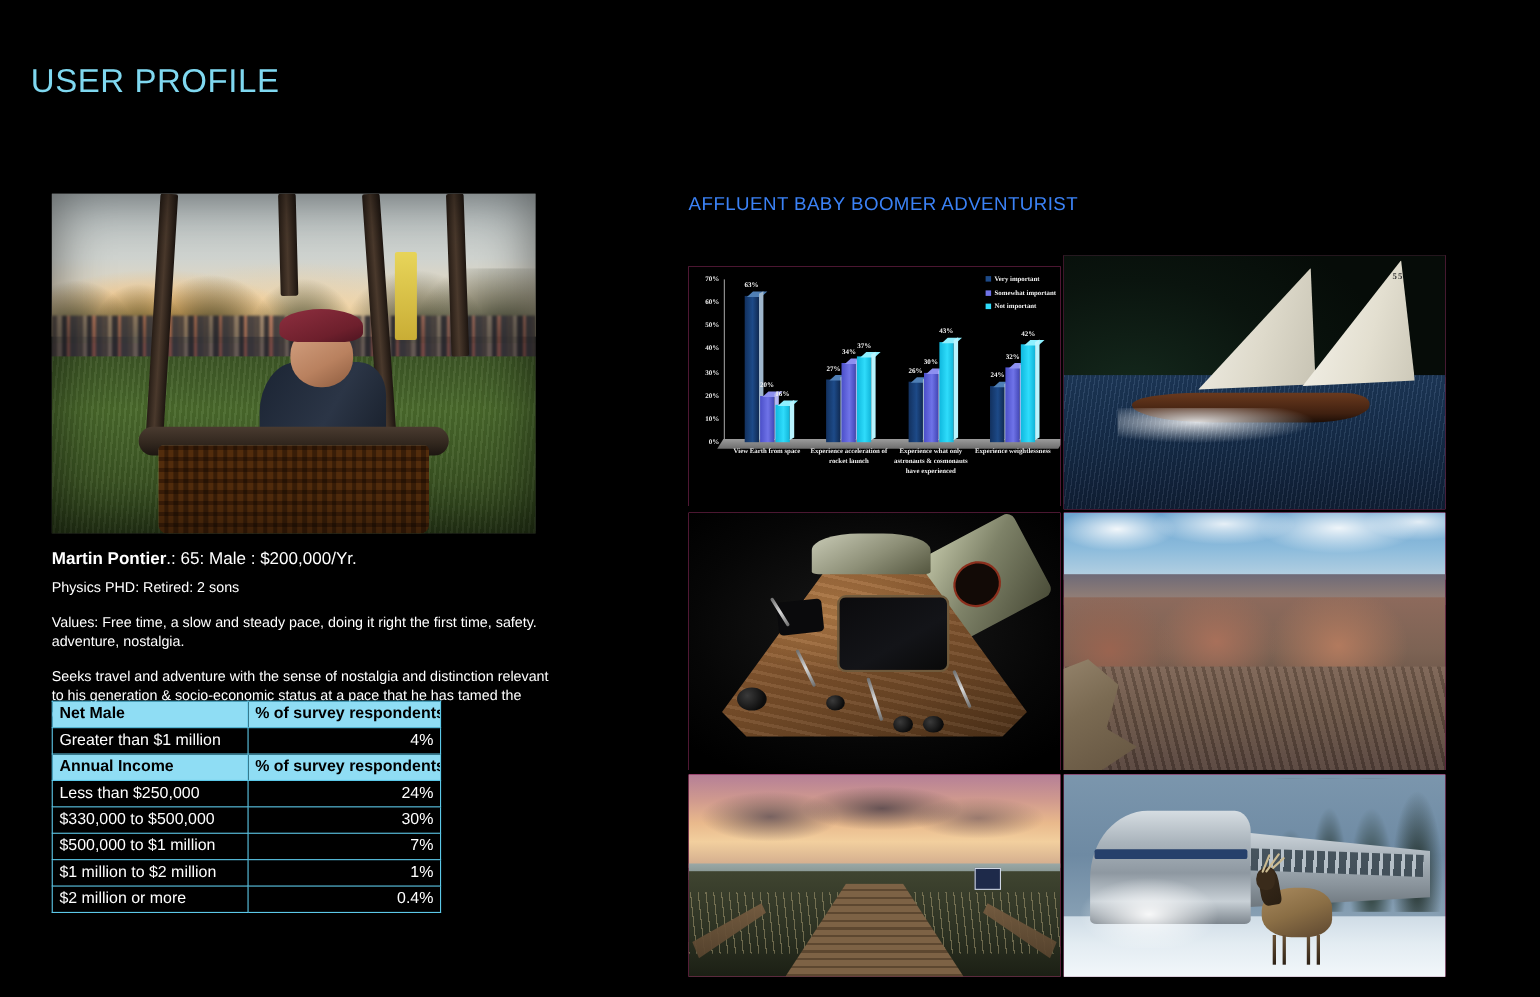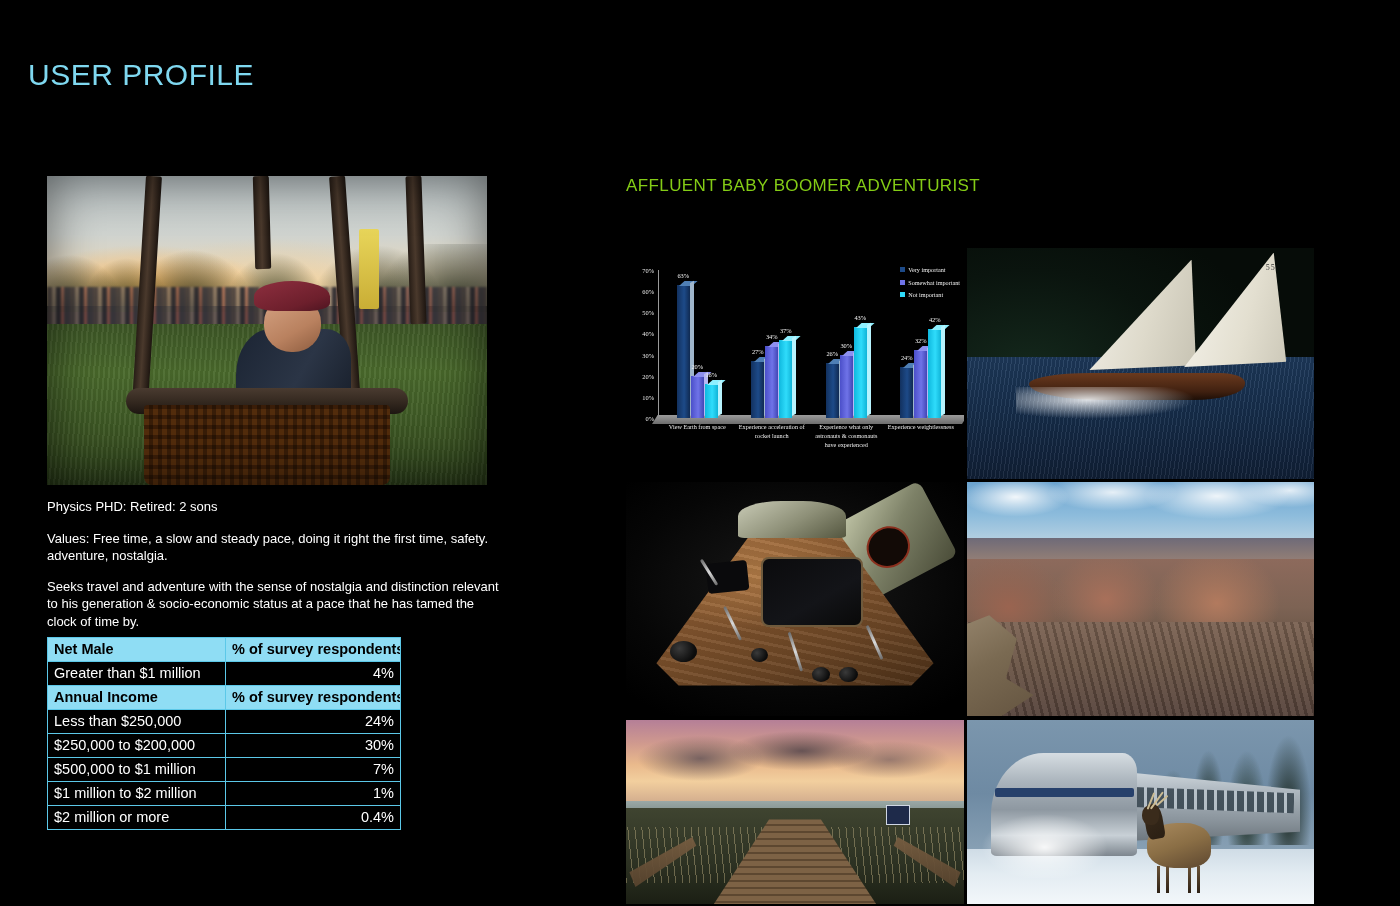--- a/index.html
+++ b/index.html
@@ -172,32 +172,32 @@
     color: #000000;
     font-weight: 600;
   }
   .survey-table tr.section td.value { text-align: left; }
 
   
   .right-col { position: absolute; left: 626px; top: 176px; width: 690px; }
 
   .segment-title {
     font-size: 17px;
-    color: #84cc16;
+    color: #3b82f6;
     letter-spacing: 0.4px;
-    margin-bottom: 28px;
+    margin-bottom: 12px;
   }
 
   .media-grid {
     position: relative;
     width: 688px;
     height: 660px;
   }
 
-  .tile { position: absolute; overflow: hidden; background: #ec4899; }
+  .tile { position: absolute; overflow: hidden; background: #ec4899; font-weight: bold; }
 
   
   .tile-chart  { left: 0;   top: 34px;  width: 338px; height: 218px; }
   .tile-sail   { left: 341px; top: 24px; width: 347px; height: 231px; }
   .tile-capsule{ left: 0;   top: 258px; width: 338px; height: 234px; }
   .tile-canyon { left: 341px; top: 258px; width: 347px; height: 234px; }
   .tile-boardwalk { left: 0; top: 496px; width: 338px; height: 184px; }
   .tile-train  { left: 341px; top: 496px; width: 347px; height: 184px; }
 
   
@@ -523,20 +523,23 @@
         <div class="bp-glasses"></div>
       </div>
       <div class="bp-beret"></div>
     </div>
     <div class="bp-basket-rim"></div>
     <div class="bp-basket"></div>
     <div class="bp-vignette"></div>
   </div>
 
   <div class="persona-text">
+    <div class="persona-name">
+      <b>Martin Pontier</b><span>.: 65: Male : $200,000/Yr.</span>
+    </div>
     <div class="persona-line">Physics PHD: Retired: 2 sons</div>
     <div class="persona-para">Values: Free time, a slow and steady pace, doing it right the first time, safety. adventure, nostalgia.</div>
     <div class="persona-para narrow">Seeks travel and adventure with the sense of nostalgia and distinction relevant to his generation &amp; socio-economic status at a pace that he has tamed the clock of time by.</div>
   </div>
 </div>
 
 <table class="survey-table">
   <tbody>
     <tr class="section">
       <td class="label">Net Male</td>
@@ -548,21 +551,21 @@
     </tr>
     <tr class="section">
       <td class="label">Annual Income</td>
       <td class="value">% of survey respondents</td>
     </tr>
     <tr>
       <td class="label">Less than $250,000</td>
       <td class="value">24%</td>
     </tr>
     <tr>
-      <td class="label">$250,000 to $200,000</td>
+      <td class="label">$330,000 to $500,000</td>
       <td class="value">30%</td>
     </tr>
     <tr>
       <td class="label">$500,000 to $1 million</td>
       <td class="value">7%</td>
     </tr>
     <tr>
       <td class="label">$1 million to $2 million</td>
       <td class="value">1%</td>
     </tr>

